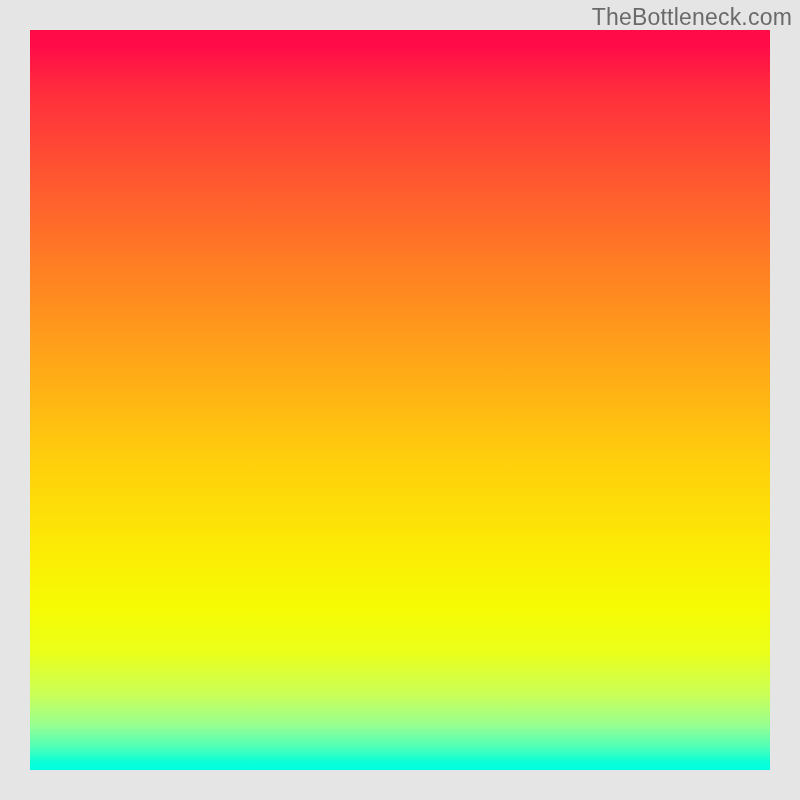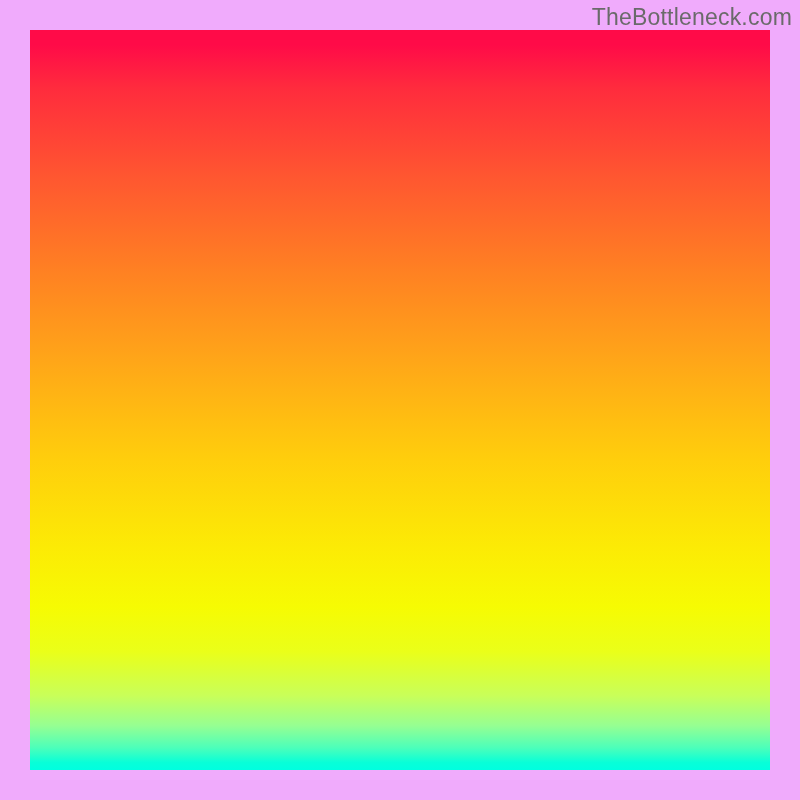--- a/index.html
+++ b/index.html
@@ -10,21 +10,21 @@
     overflow: hidden;
     background: #000;
     font-family: Arial, Helvetica, sans-serif;
   }
   .frame {
     position: absolute;
     left: 0;
     top: 0;
     width: 800px;
     height: 800px;
-    background: #f0abfc;
+    background: #e5e5e5;
   }
   .plot {
     position: absolute;
     left: 30px;
     top: 30px;
     width: 740px;
     height: 740px;
     overflow: hidden;
   }
   .bg-gradient {

